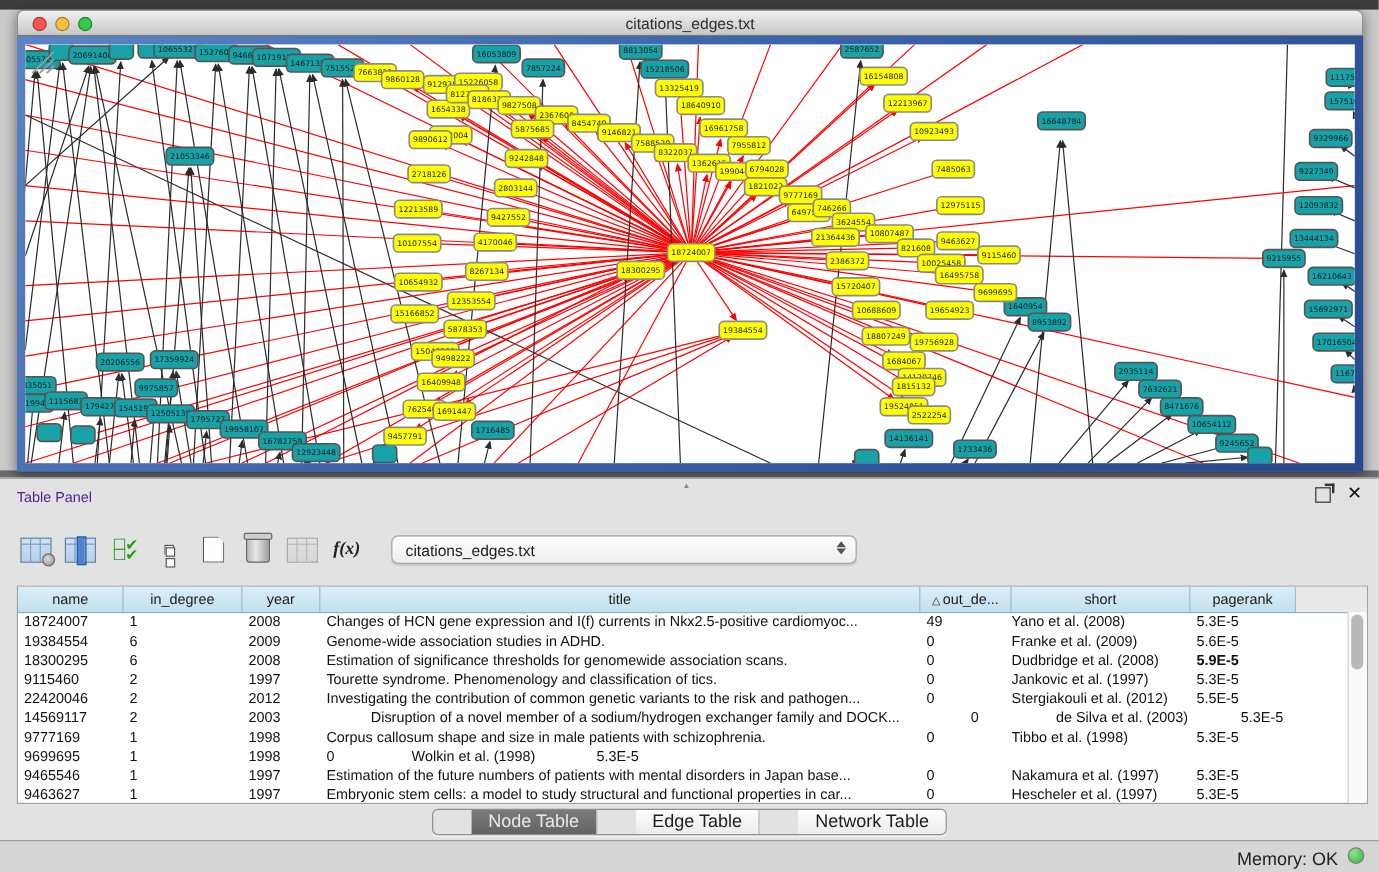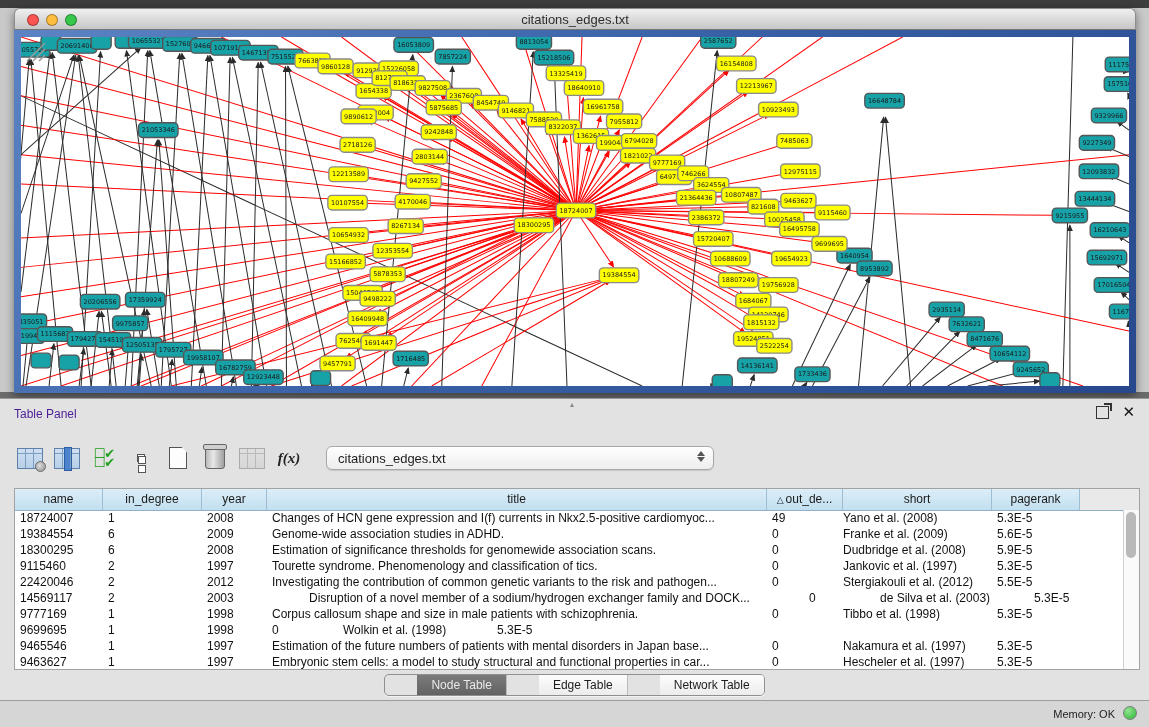--- a/index.html
+++ b/index.html
@@ -60,28 +60,28 @@
   .td{font-size:12px;color:#111;line-height:16px;padding-left:5px;box-sizing:border-box;
       overflow:hidden;white-space:nowrap;}
   .td.center{text-align:left;padding-left:0;}
   .vscroll{position:absolute;right:0;top:21px;bottom:0;width:15px;background:#fafafa;
            border-left:1px solid #d0d0d0;}
   .vthumb{position:absolute;left:2px;top:2px;width:10px;height:46px;border-radius:6px;background:#b9b9b9;}
 
   .tabs{position:absolute;left:0;top:275px;width:100%;display:flex;justify-content:center;}
   .seg{display:flex;border:1px solid #8f8f8f;border-radius:5px;overflow:hidden;height:20px;
        box-shadow:0 1px 1px rgba(255,255,255,.7);}
-  .tab{font-size:12px;line-height:20px;padding:0 14px;background:linear-gradient(#fdfdfd,#ececec);
+  .tab{font-size:15px;line-height:20px;padding:0 14px;background:linear-gradient(#fdfdfd,#ececec);
        color:#1d1d1d;border-right:1px solid #bbb;margin-left:32px;}
   .tab:last-child{border-right:none;}
   .tab.active{background:linear-gradient(#7b7b7b,#636363);color:#e9e9e9;}
 
   .status-bar{position:absolute;left:0;top:700px;width:1149px;height:27px;background:#d6d6d6;
               border-top:1px solid #9d9d9d;}
-  .memory{position:absolute;right:34px;top:7px;font-size:11px;color:#222;}
+  .memory{position:absolute;right:34px;top:7px;font-size:15px;color:#222;}
   .mem-dot{position:absolute;right:12px;top:5px;width:14px;height:14px;border-radius:50%;
            background:radial-gradient(circle at 35% 30%,#8fe68f,#2eb637);border:1px solid #7d7d7d;box-sizing:border-box;}
 
   
   .ic-table{width:24px;height:19px;border:1px solid #5f80a8;background:
      linear-gradient(#cfe0f2,#b7cfe8);position:relative;}
   .ic-table::before{content:"";position:absolute;left:0;top:4px;right:0;height:1px;background:#7c9cc0;}
   .ic-table::after{content:"";position:absolute;top:0;bottom:0;left:7px;width:1px;background:#7c9cc0;box-shadow:8px 0 0 #7c9cc0;}
   .gear{position:absolute;right:-4px;bottom:-4px;width:11px;height:11px;border-radius:50%;
         background:radial-gradient(circle at 40% 40%,#ddd,#8e8e8e);border:1px solid #6a6a6a;box-sizing:border-box;}
@@ -644,21 +644,21 @@
           <div class="td center" style="width: 149px;">Franke et al. (2009)</div>
           <div class="td" style="width: 88px;">5.6E-5</div>
         </div>
         <div class="tr">
           <div class="td" style="width: 88px;">18300295</div>
           <div class="td" style="width: 99px;">6</div>
           <div class="td" style="width: 65px;">2008</div>
           <div class="td" style="width: 500px;">Estimation of significance thresholds for genomewide association scans.</div>
           <div class="td" style="width: 76px;">0</div>
           <div class="td center" style="width: 149px;">Dudbridge et al. (2008)</div>
-          <div class="td" style="width: 88px;">5.9E-5</div>
+          <div class="td" style="width: 88px; font-weight: bold;">5.9E-5</div>
         </div>
         <div class="tr">
           <div class="td" style="width: 88px;">9115460</div>
           <div class="td" style="width: 99px;">2</div>
           <div class="td" style="width: 65px;">1997</div>
           <div class="td" style="width: 500px;">Tourette syndrome. Phenomenology and classification of tics.</div>
           <div class="td" style="width: 76px;">0</div>
           <div class="td center" style="width: 149px;">Jankovic et al. (1997)</div>
           <div class="td" style="width: 88px;">5.3E-5</div>
         </div>

